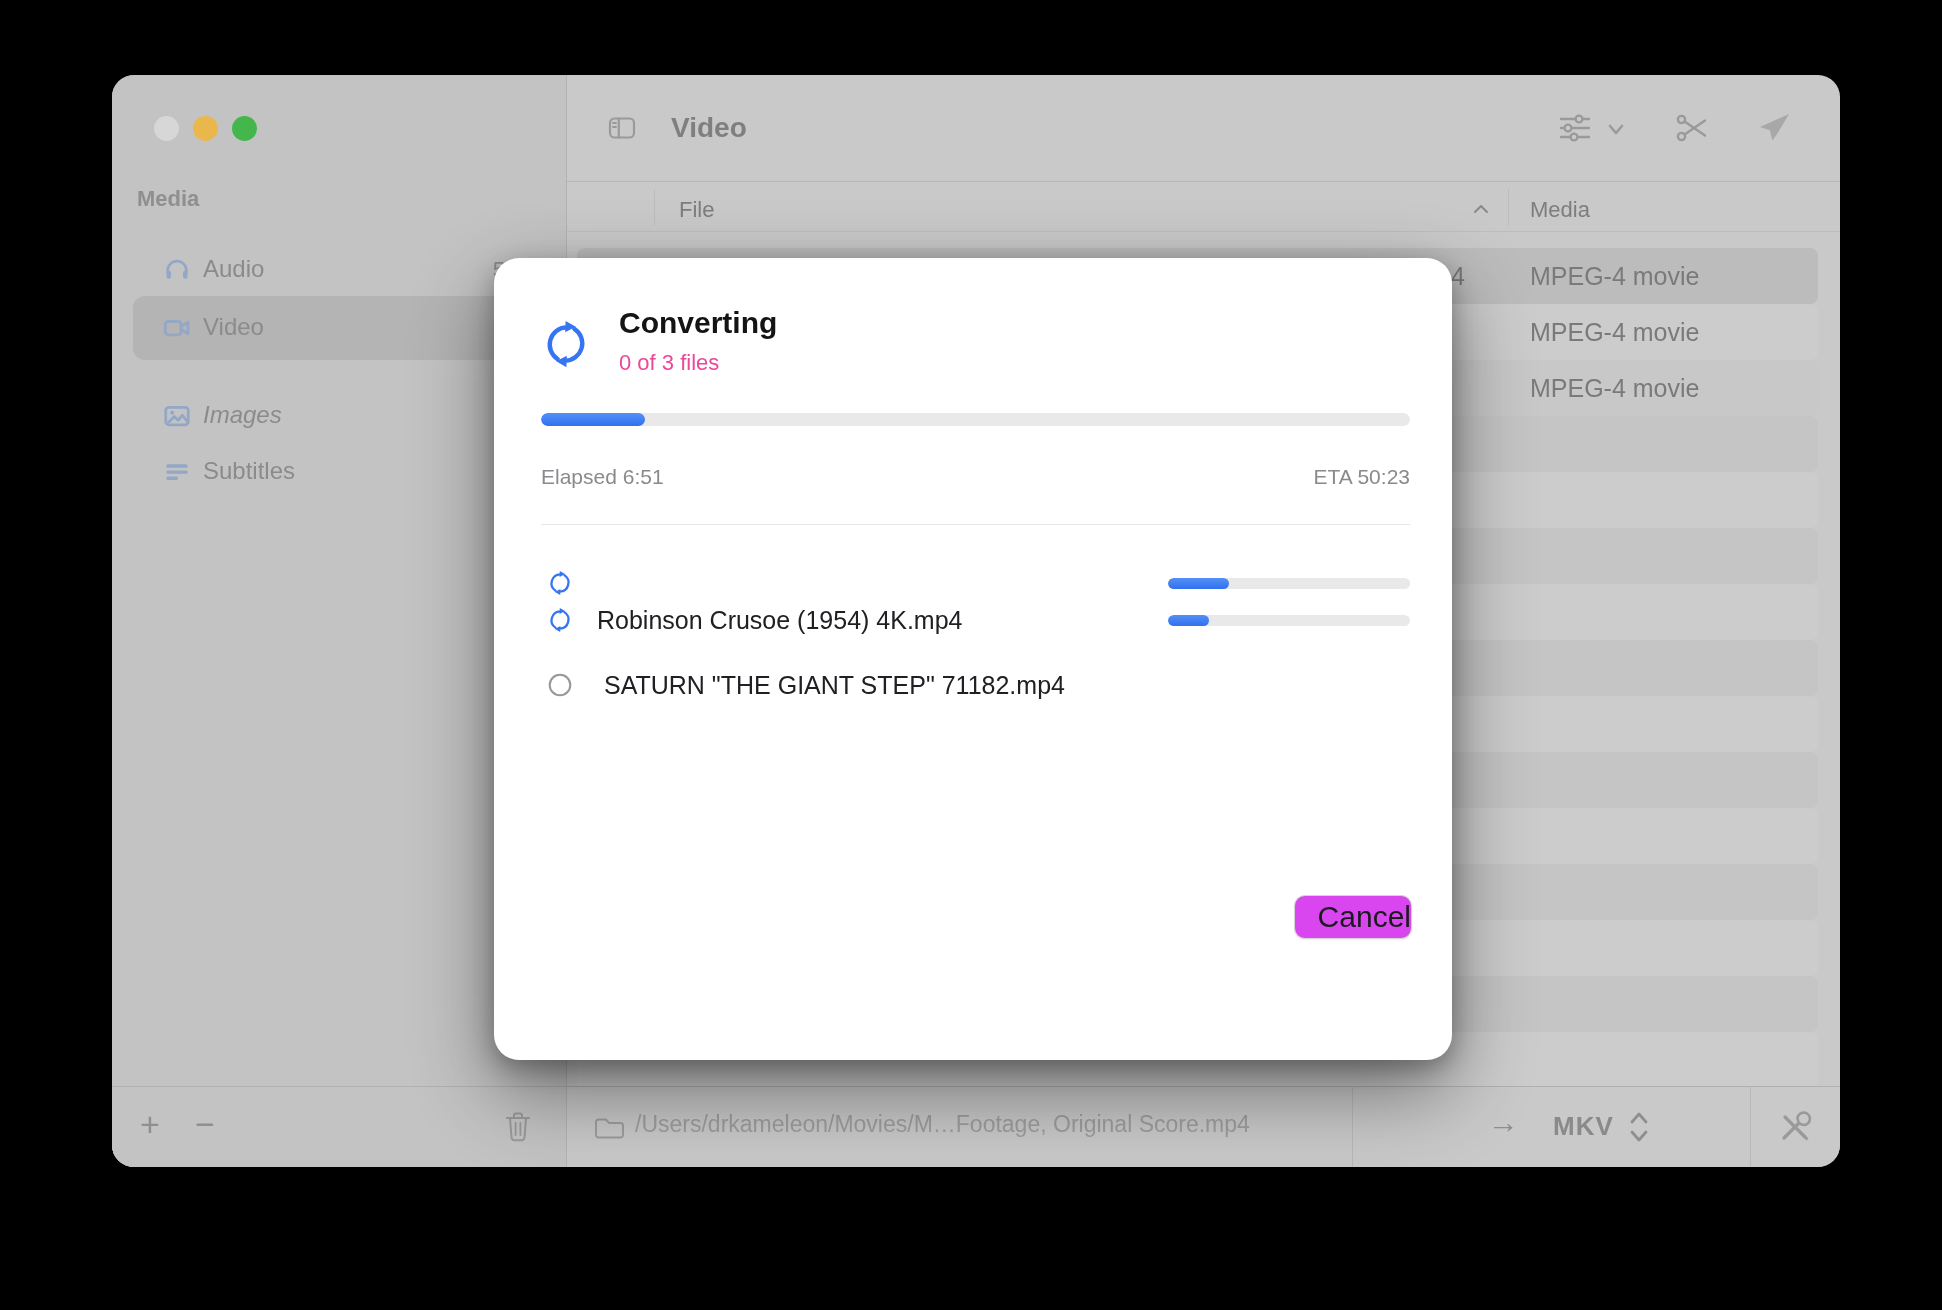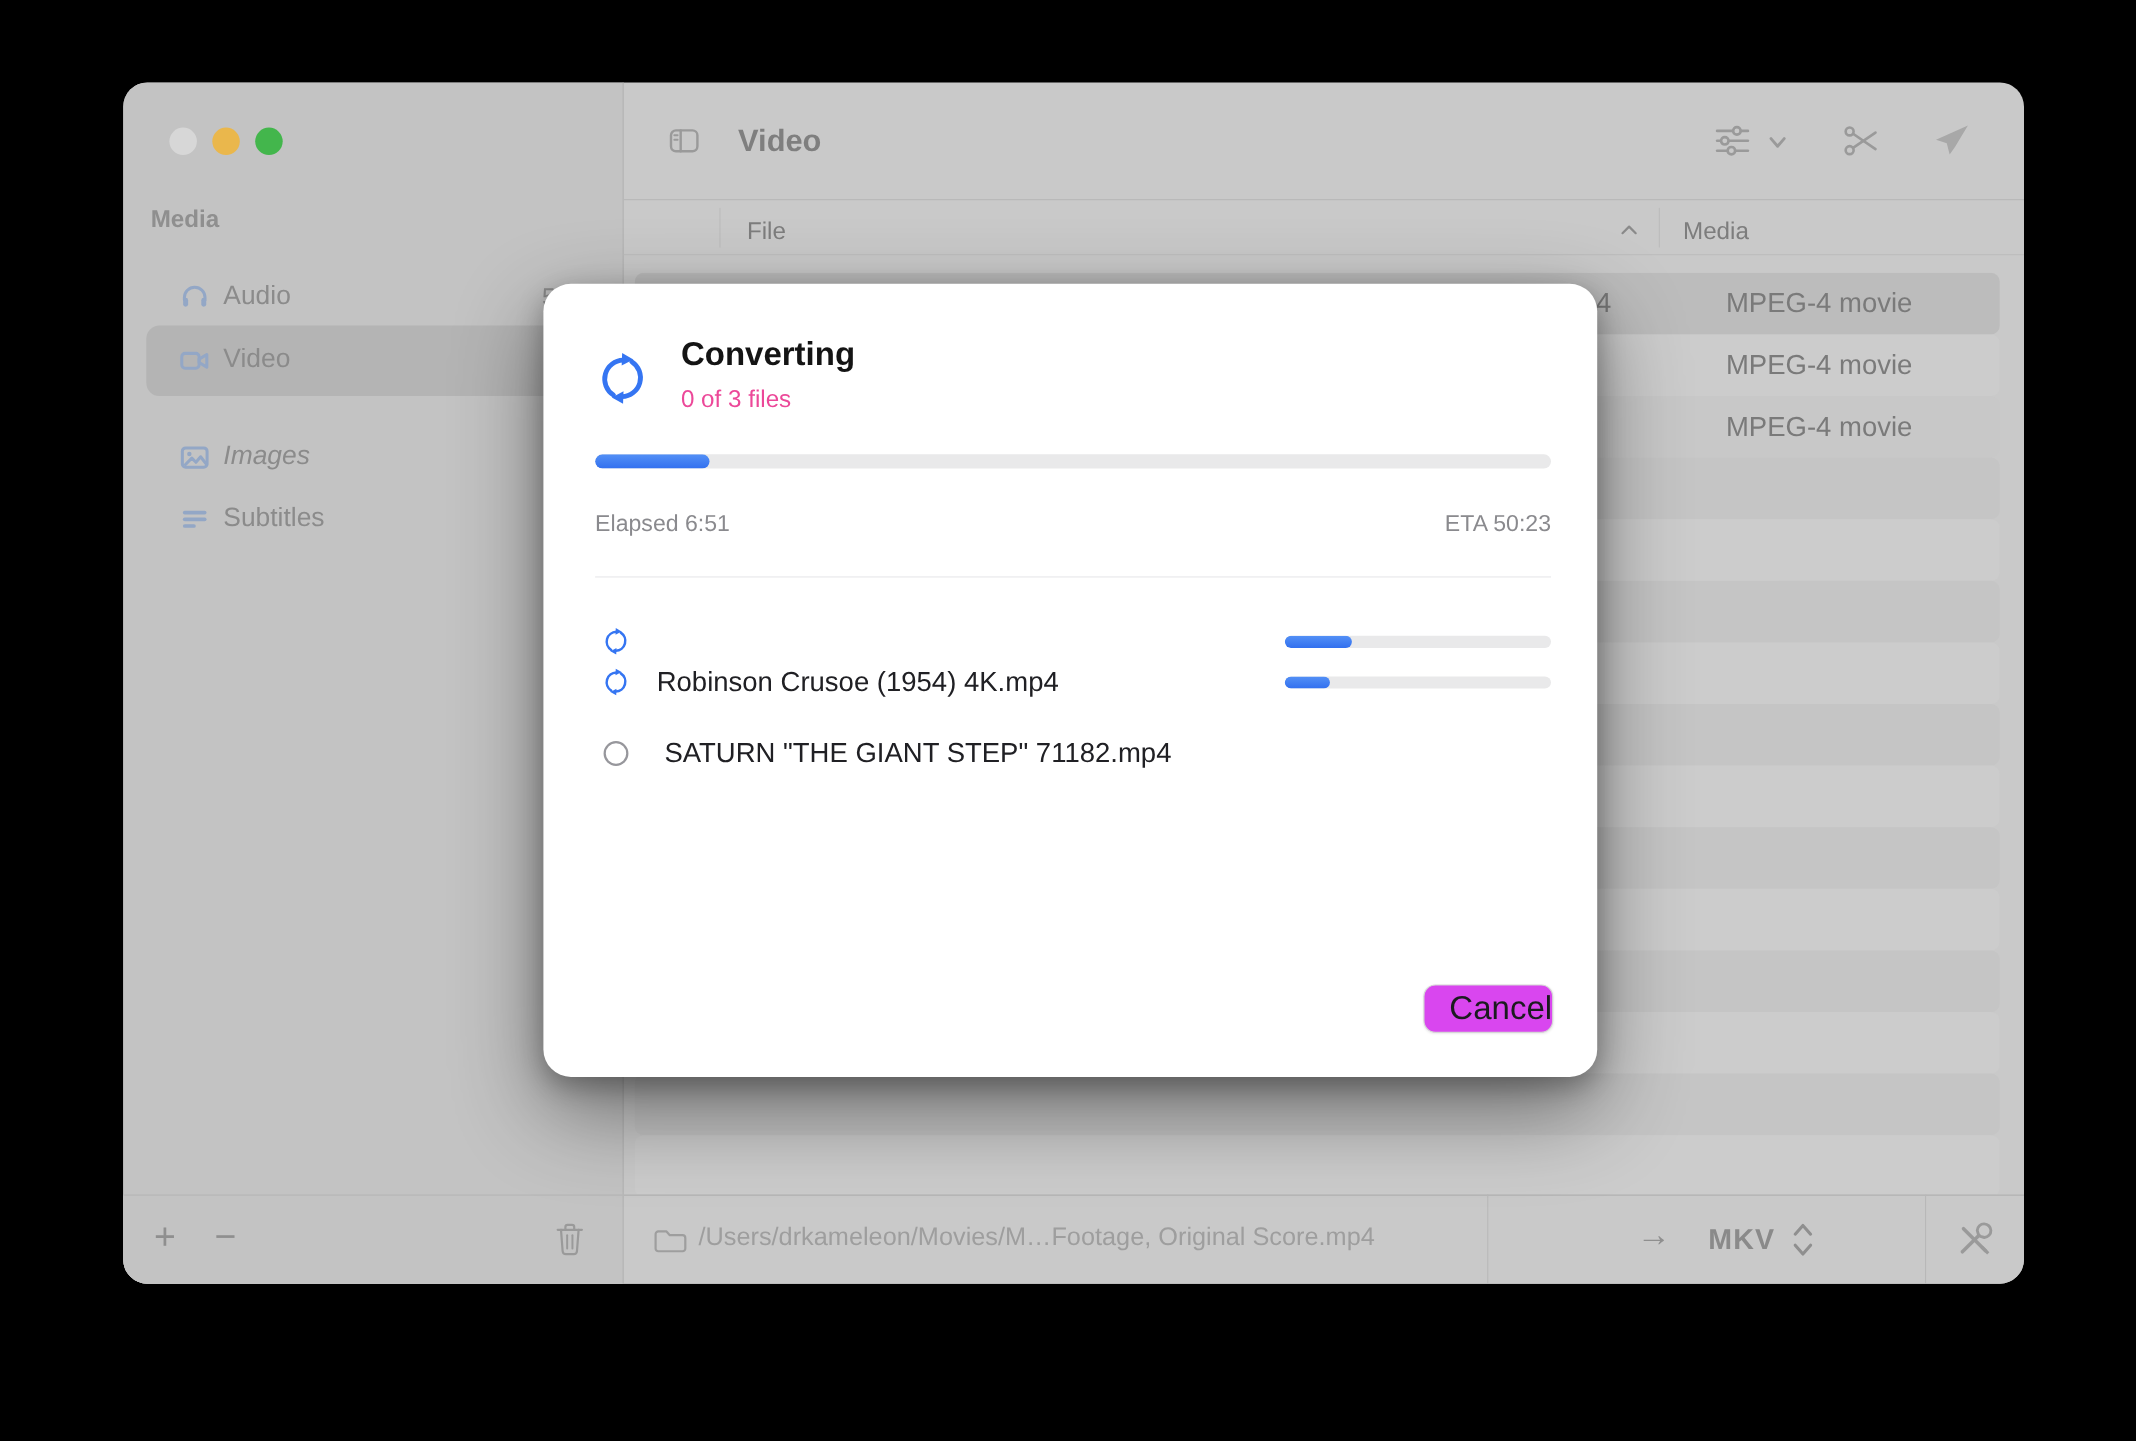--- a/index.html
+++ b/index.html
@@ -35,33 +35,33 @@
   .hdr-label{position:absolute;top:122px;font-size:22px;font-weight:500;color:#7d7d7d;}
   .hdr-div{position:absolute;top:114px;width:1px;height:36px;background:#bcbcbc;}
   .hdr-bottom{position:absolute;left:455px;right:0;top:156px;height:1px;background:#bdbdbd;}
   
   .rows{position:absolute;left:465px;top:173px;width:1241px;height:838px;overflow:hidden;}
   .trow{position:relative;width:100%;height:56px;border-radius:8px;}
   .r-sel{background:#bcbcbc;}
   .r-light{background:#cccccc;}
   .r-mid{background:#c8c8c8;}
   .r-dark{background:#c5c5c5;}
-  .cell-type{position:absolute;left:992px;top:14px;font-size:25px;color:#7a7a7a;}
+  .cell-type{position:absolute;left:953px;top:14px;font-size:25px;color:#7a7a7a;}
   .cell-frag{position:absolute;left:874px;top:14px;font-size:25px;color:#7a7a7a;}
   
   .bbar{position:absolute;left:0;right:0;top:1011px;height:81px;background:#c9c9c9;border-top:1px solid #b0b0b0;}
   .bbar-left{position:absolute;left:0;top:0;width:454px;height:81px;background:#c3c3c3;border-right:1px solid #b2b2b2;}
   .pm{position:absolute;top:18px;font-size:34px;color:#8f8f8f;font-weight:400;}
   .bpath{position:absolute;left:523px;top:1036px;font-size:23px;color:#9e9e9e;white-space:nowrap;}
   .bdiv{position:absolute;top:1011px;width:1px;height:81px;background:#b8b8b8;}
   .barrow{position:absolute;left:1376px;top:1030px;font-size:31px;color:#8f8f8f;}
   .bformat{position:absolute;left:1441px;top:1036px;font-size:26px;font-weight:700;color:#8a8a8a;letter-spacing:1px;}
   
   .dialog{
-    position:absolute;left:494px;top:258px;width:958px;height:721px;background:#ffffff;border-radius:25px;
+    position:absolute;left:494px;top:258px;width:958px;height:802px;background:#ffffff;border-radius:25px;
     box-shadow:0 30px 80px rgba(0,0,0,.45),0 8px 24px rgba(0,0,0,.28);
   }
   .d-title{position:absolute;left:125px;top:48px;font-size:30px;font-weight:700;color:#141414;}
   .d-sub{position:absolute;left:125px;top:92px;font-size:22px;color:#ec4899;}
   .d-track{position:absolute;background:#e9e9ea;border-radius:7px;overflow:hidden;}
   .d-fill{height:100%;background:linear-gradient(#5390f6,#3270ef);border-radius:7px;}
   .d-meta{position:absolute;top:207px;font-size:21px;color:#8a8a8e;}
   .d-divider{position:absolute;left:47px;width:869px;top:266px;height:1px;background:#e7e7e9;}
   .d-row{position:absolute;left:0;width:958px;height:52px;}
   .d-ricon{position:absolute;left:53px;top:13px;width:26px;height:26px;}

